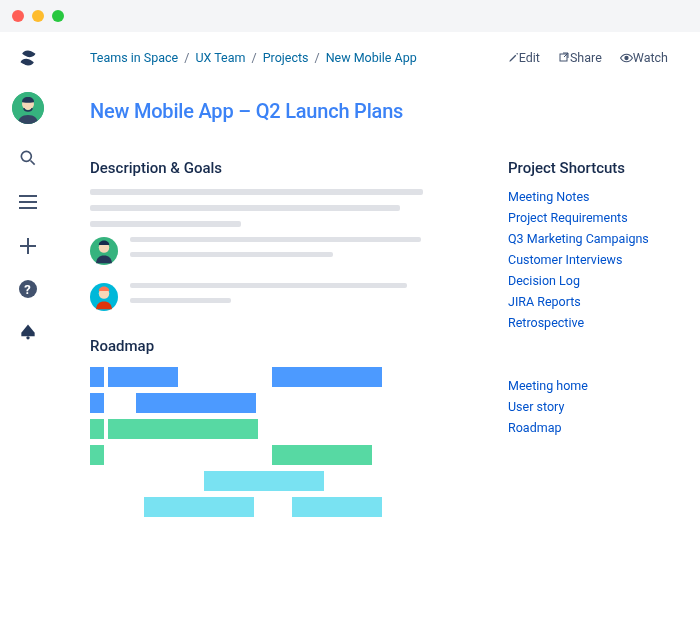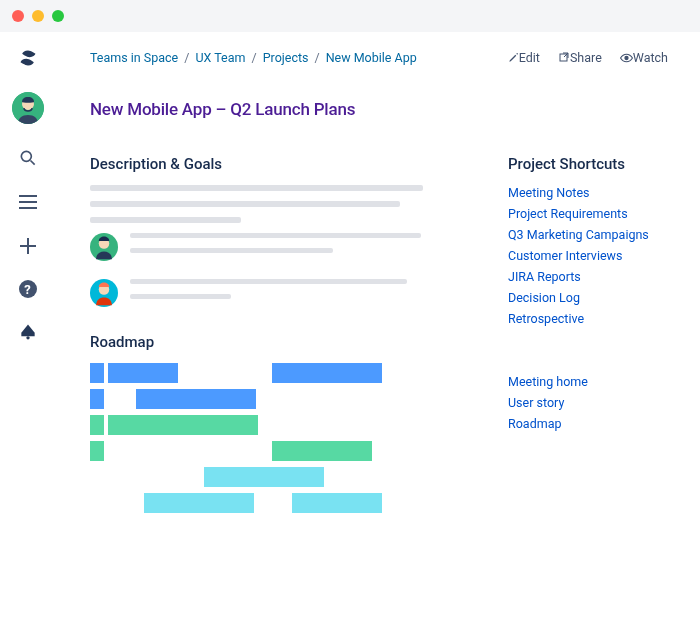--- a/index.html
+++ b/index.html
@@ -17,21 +17,21 @@
 .menu-btn svg{width:18px;height:14px;}
 .plus-btn svg{width:16px;height:16px;}
 .help-btn{width:18px;height:18px;border-radius:50%;background:#42526e;color:#fff;display:flex;align-items:center;justify-content:center;font-size:13px;font-weight:700;}
 .bell-btn svg{color:#253858;fill:#253858;}
 .content { flex:1; padding:18px 32px 0 34px; }
 .toprow { display:flex; justify-content:space-between; align-items:center; }
 .breadcrumbs { font-size:12.5px; color:#6b778c; display:flex; gap:6px; }
 .breadcrumbs span.crumb{color:#0369a1;}
 .actions { display:flex; gap:18px; font-size:12.5px; color:#42526e; }
 .actions .act{display:flex;align-items:center;cursor:pointer;}
-.page-title { font-size:17px; font-weight:500; color:#4c1d95; margin-top:34px; letter-spacing:-0.2px; }
+.page-title { font-size:20px; font-weight:500; color:#3b82f6; margin-top:34px; letter-spacing:-0.2px; }
 .cols { display:flex; gap:40px; margin-top:36px; }
 .maincol { flex:1; }
 .sidecol { width:160px; }
 .sec-h { font-size:15px; font-weight:500; color:#172b4d; margin-bottom:12px; }
 .pline { height:6px; background:#dfe1e6; border-radius:2px; margin-bottom:10px; }
 .activity-row{display:flex;gap:12px;align-items:flex-start;margin-bottom:16px;}
 .act-av{width:28px;height:28px;border-radius:50%;display:flex;align-items:center;justify-content:center;}
 .act-av.green{background:#36b37e;}
 .act-av.cyan{background:#00b8d9;}
 .act-lines{flex:1;}
@@ -206,22 +206,22 @@
         </div>
       </div>
 
       <div class="sidecol">
         <div class="sec-h">Project Shortcuts</div>
         <div class="shortlist">
           <a>Meeting Notes</a>
           <a>Project Requirements</a>
           <a>Q3 Marketing Campaigns</a>
           <a>Customer Interviews</a>
+          <a>Decision Log</a>
           <a>JIRA Reports</a>
-          <a>Decision Log</a>
           <a>Retrospective</a>
         </div>
         <div class="updates">
           <div class="shortlist">
             <a>Meeting home</a>
             <a>User story</a>
             <a>Roadmap</a>
           </div>
         </div>
       </div>

